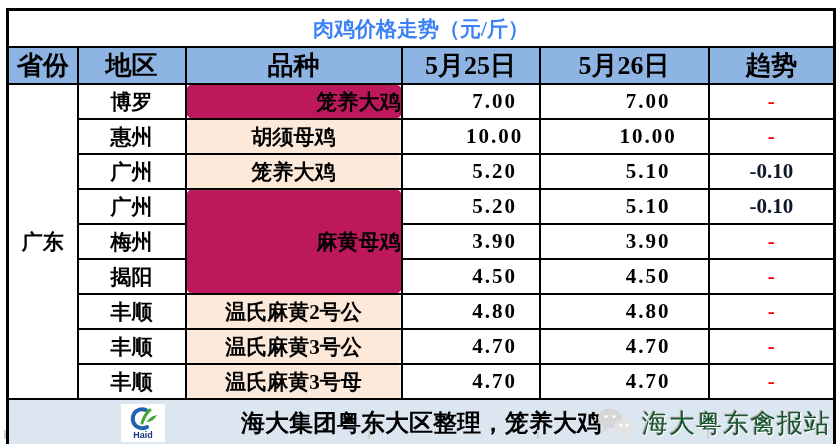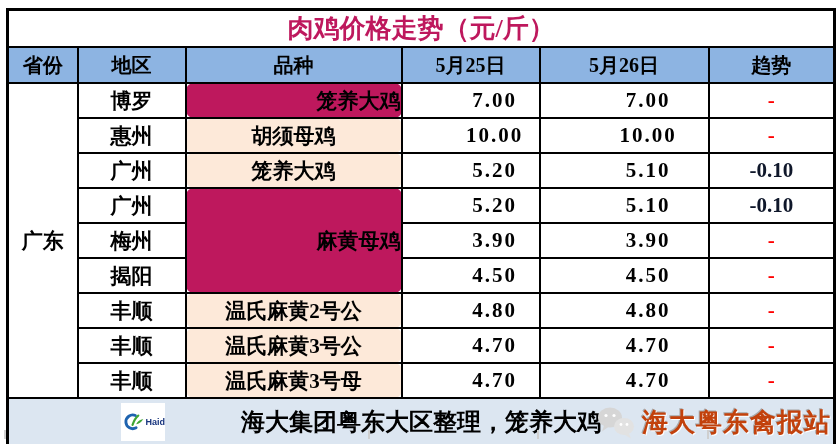--- a/index.html
+++ b/index.html
@@ -21,28 +21,28 @@
   .price-table td, .price-table th {
     border: 2px solid #000;
     text-align: center;
     vertical-align: middle;
     padding: 0;
     overflow: hidden;
     white-space: nowrap;
   }
   tr.title-row td {
     height: 35px;
-    font-size: 26px;
+    font-size: 21px;
     font-weight: bold;
-    color: #be185d;
+    color: #3b82f6;
     background: #fff;
   }
   tr.header-row th {
     height: 34px;
-    font-size: 20px;
+    font-size: 26px;
     font-weight: bold;
     color: #000;
     background: #8DB4E2;
   }
   tr.data-row td { height: 33px; font-size: 21px; font-weight: bold; color: #000; background: #fff; border-radius: 8px; }
   td.c-province { font-size: 22px; }
   td.c-breed.bg-blue  { background: #be185d; text-align: right; }
   td.c-breed.bg-peach { background: #FDE9D9; }
   td.c-price { letter-spacing: 2px; padding-left: 48px; }
   td.c-trend.t-red   { color: #FF0000; }
@@ -51,41 +51,41 @@
   tr.footer-row td {
     height: 46px;
     background: #DCE6F1;
     position: relative;
   }
   .footer-inner { position: relative; width: 100%; height: 46px; }
   .haid-logo {
     position: absolute; left: 112px; top: 4px;
     width: 44px; height: 38px;
     background: #fff;
-    display: flex; flex-direction: row; align-items: center; justify-content: center;
+    display: flex; flex-direction: column; align-items: center; justify-content: center;
   }
   .haid-logo .logo-word {
     font-family: "Liberation Sans", sans-serif;
     font-size: 9px; font-weight: bold; color: #17347E; line-height: 9px;
   }
   .footer-note {
     position: absolute; left: 50%; top: 50%;
     transform: translate(-50%, -50%);
     font-size: 24px; font-weight: bold; color: #000;
     white-space: nowrap;
   }
   .watermark {
     position: absolute; right: 2px; top: 50%;
     transform: translateY(-50%);
     display: flex; align-items: center; gap: 4px;
     color: #BFBFBF;
   }
   .watermark .wm-text {
-    font-size: 26px; font-weight: bold;
-    color: #c2410c;
+    font-size: 26px; font-weight: normal;
+    color: #14532d;
     text-shadow: 1px 1px 0 #ffffff, -1px -1px 0 #a8a8a8;
     white-space: nowrap;
     letter-spacing: 1px;
   }
   .grid-ticks { position: absolute; left: 0; top: 430px; width: 840px; height: 12px; }
   .grid-ticks span {
     position: absolute; top: 0; width: 2px; height: 9px; background: #cfcfcf;
   }
 </style>
 </head>

